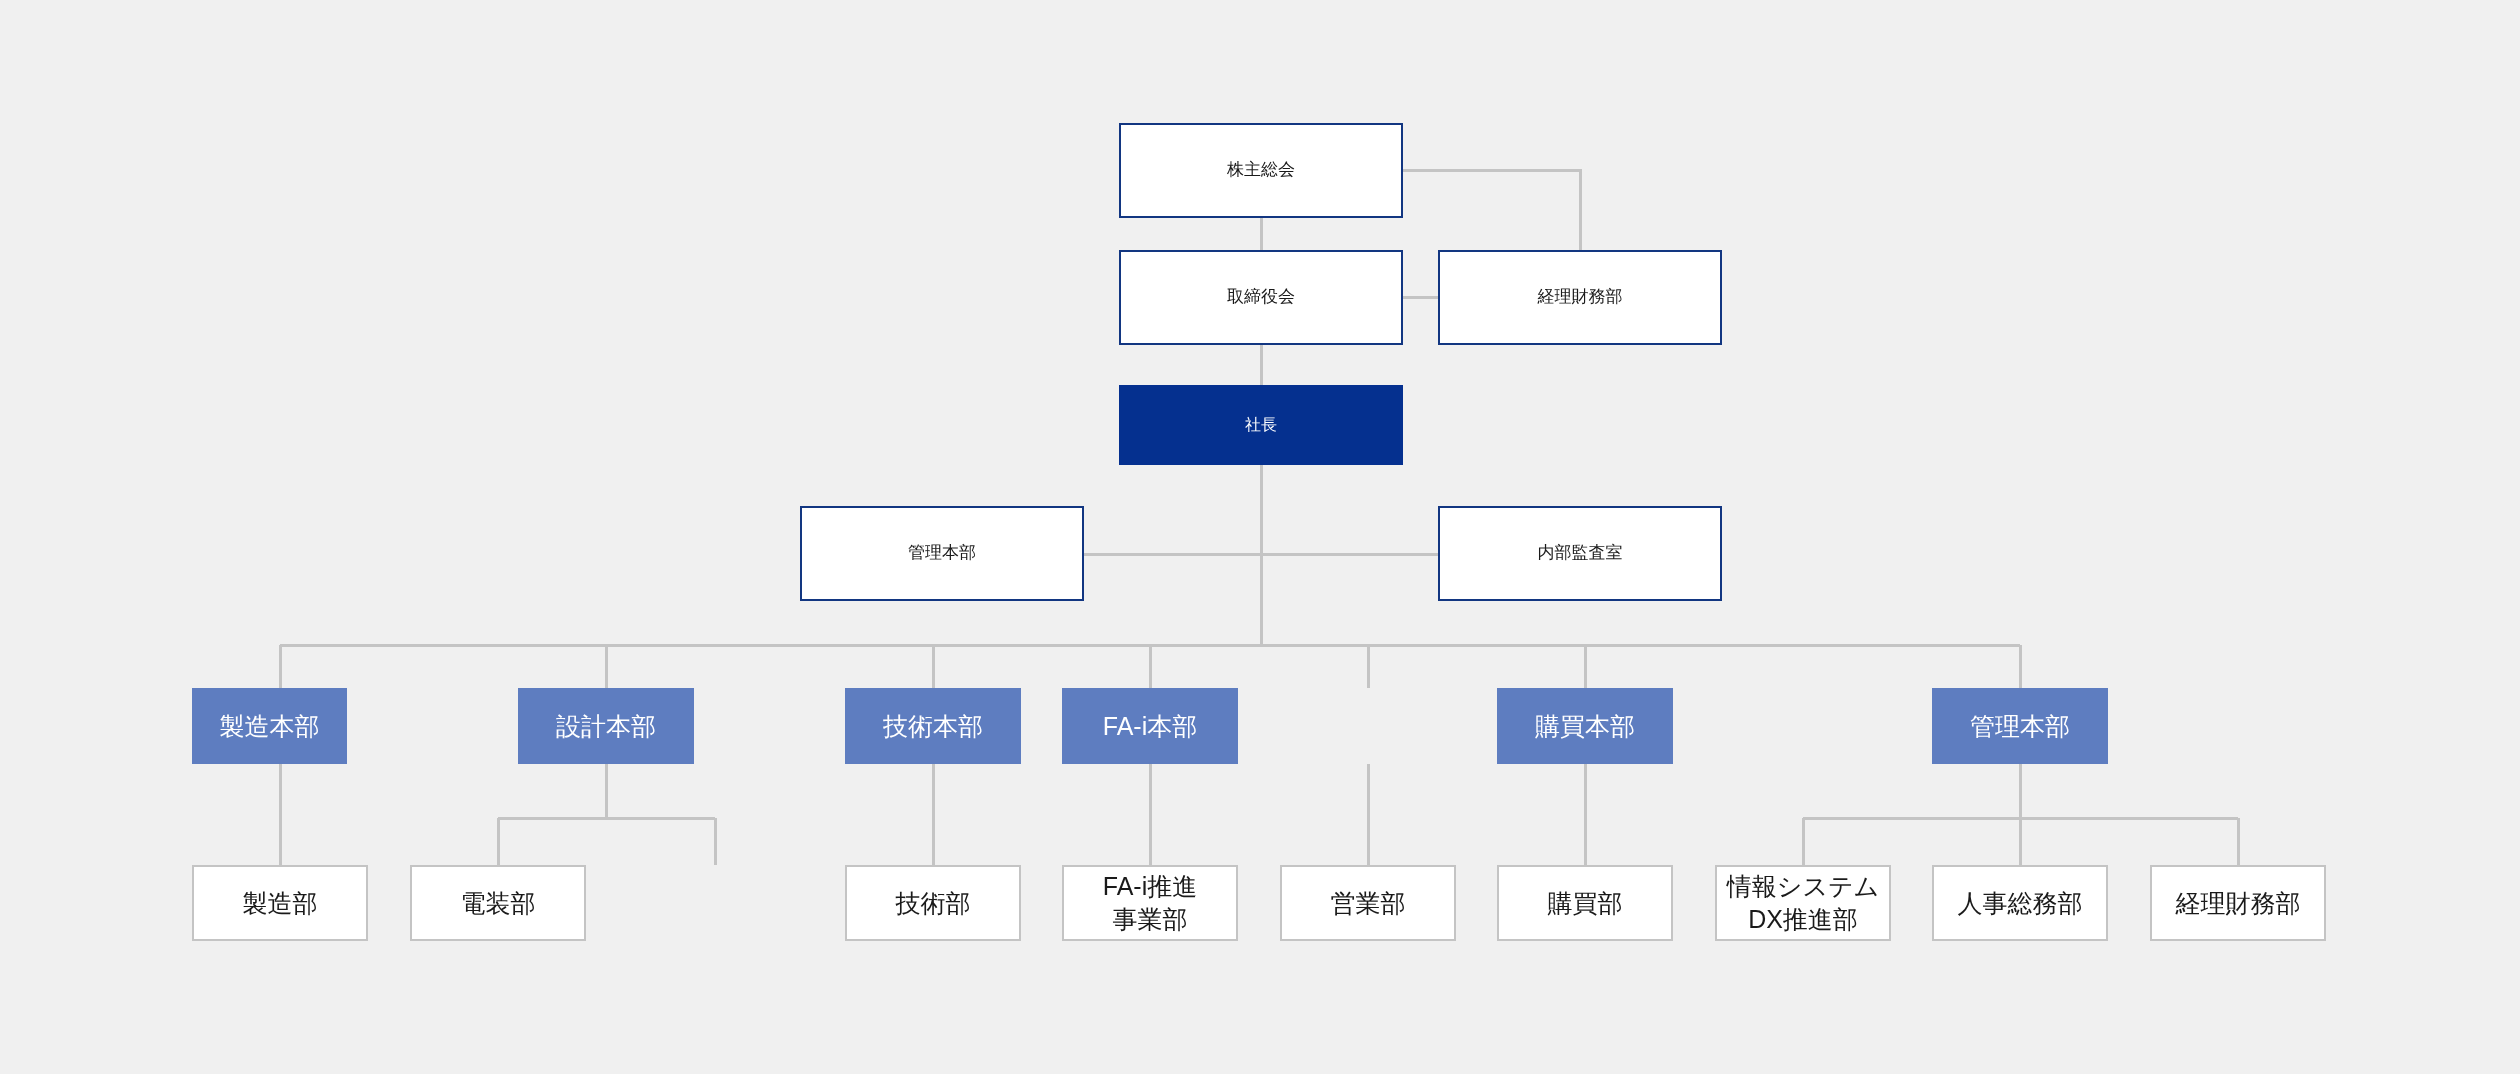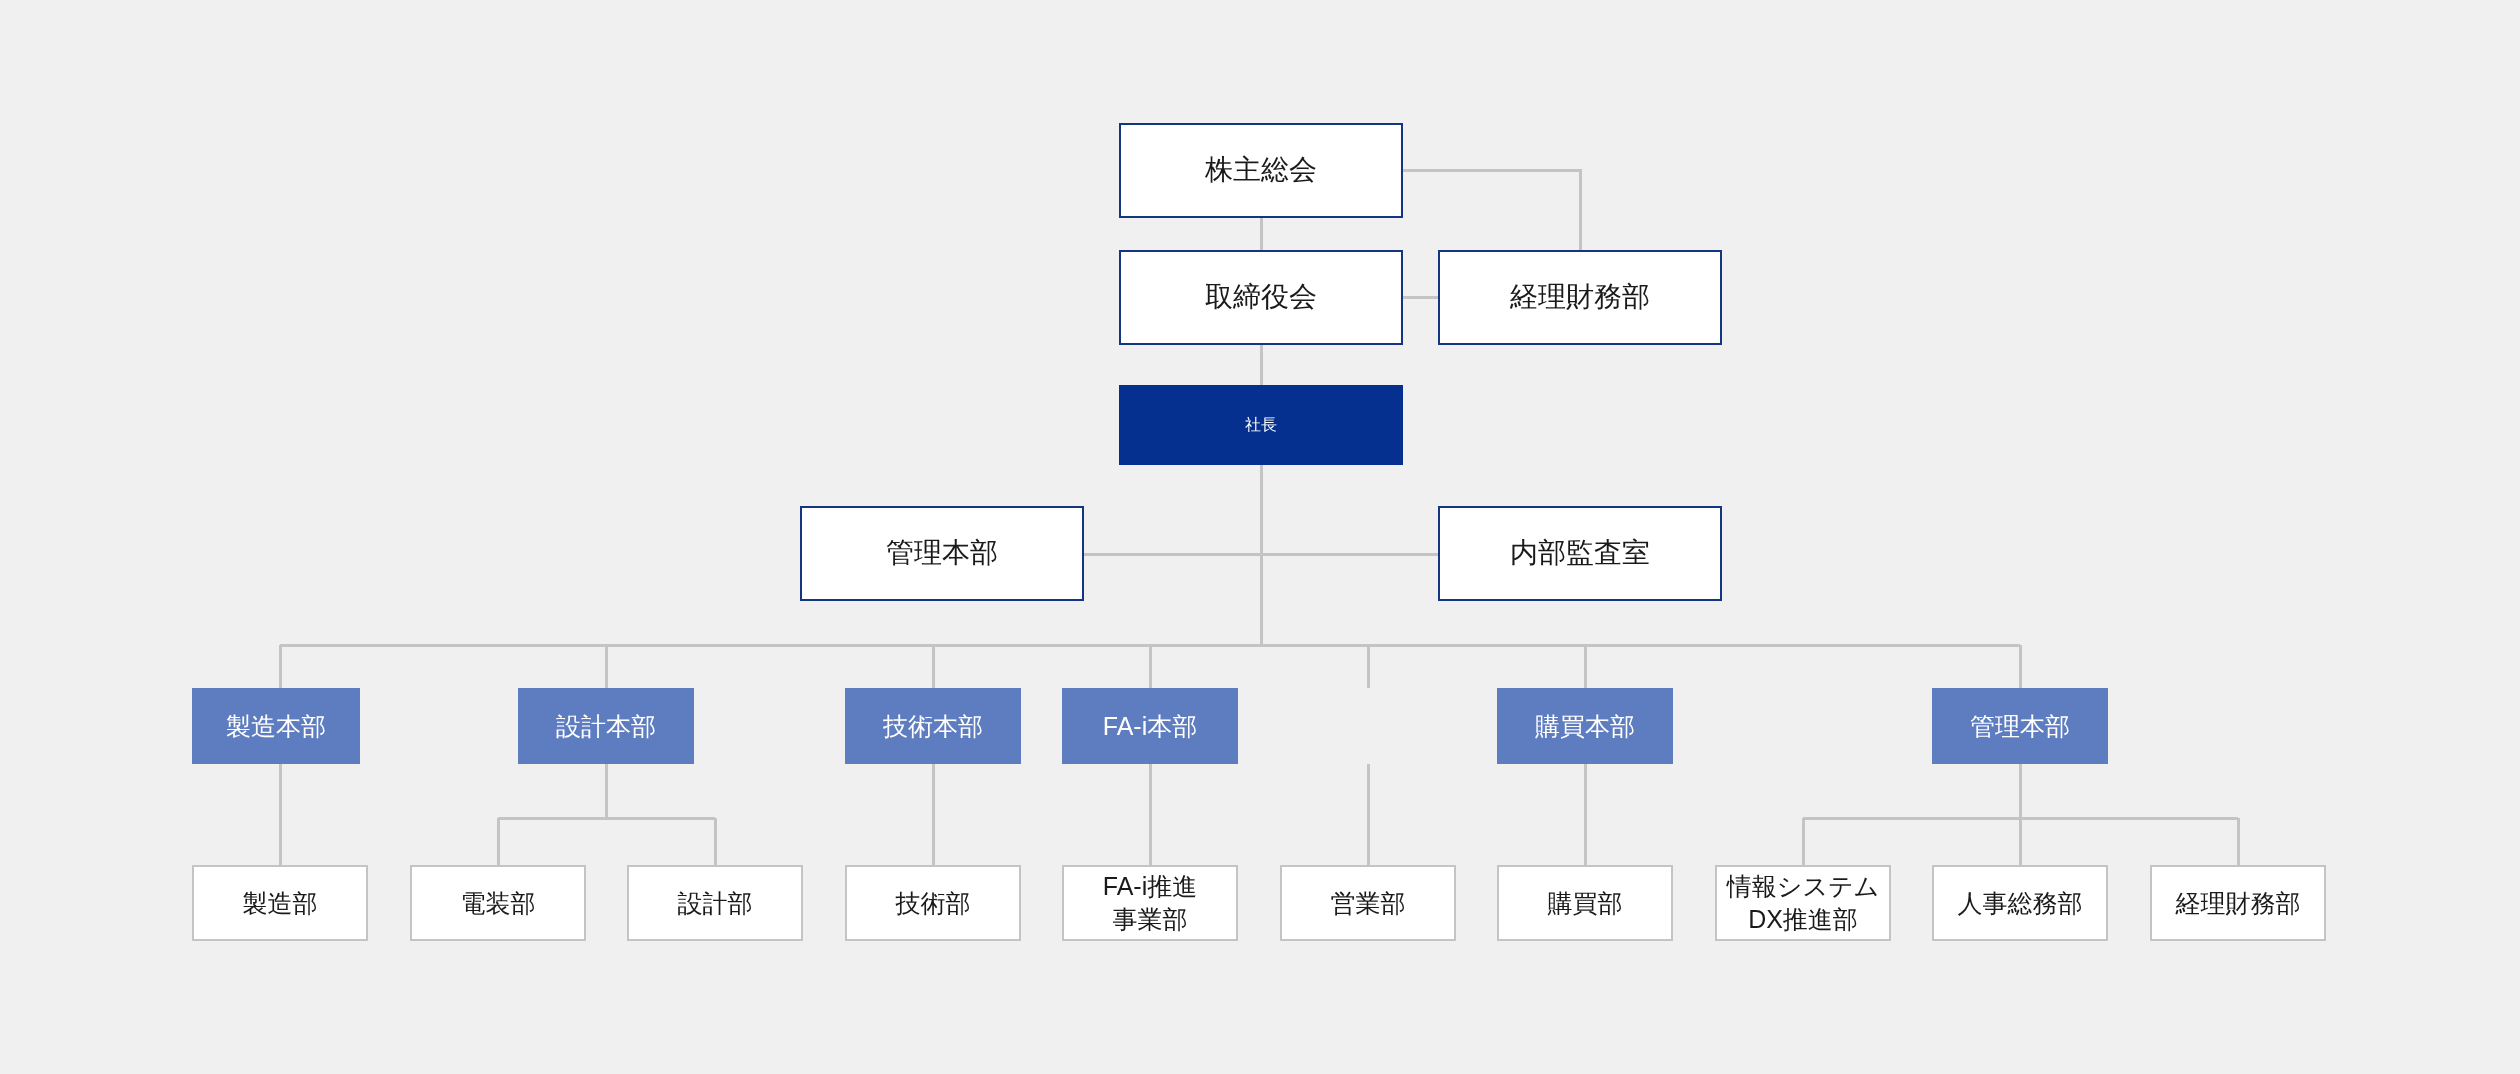--- a/index.html
+++ b/index.html
@@ -35,21 +35,21 @@
     justify-content: center;
     text-align: center;
     line-height: 1.32;
     white-space: pre-line;
   }
   
   .n-gov {
     background: #ffffff;
     border: 2px solid #123681;
     color: #1a1a1a;
-    font-size: 28px;
+    font-size: 17px;
   }
   
   .n-pres {
     background: #05308f;
     border: 2px solid #05308f;
     color: #ffffff;
     font-size: 16px;
   }
   
   .n-div {
@@ -124,38 +124,37 @@
   <div class="node n-gov" style="left: 1119px; top: 250px; width: 284px; height: 95px;">取締役会</div>
 
   <div class="node n-gov" style="left: 1438px; top: 250px; width: 284px; height: 95px;">経理財務部</div>
 
   <div class="node n-pres" style="left: 1119px; top: 385px; width: 284px; height: 80px;">社長</div>
 
   <div class="node n-gov" style="left: 800px; top: 506px; width: 284px; height: 95px;">管理本部</div>
 
   <div class="node n-gov" style="left: 1438px; top: 506px; width: 284px; height: 95px;">内部監査室</div>
 
-  <div class="node n-div" style="left: 192px; top: 688px; width: 168px; height: 76px;">製造本部</div>
+  <div class="node n-div" style="left: 192px; top: 688px; width: 155px; height: 76px;">製造本部</div>
 
   <div class="node n-div" style="left: 518px; top: 688px; width: 176px; height: 76px;">設計本部</div>
 
   <div class="node n-div" style="left: 845px; top: 688px; width: 176px; height: 76px;">技術本部</div>
 
   <div class="node n-div" style="left: 1062px; top: 688px; width: 176px; height: 76px;">FA-i本部</div>
 
 
   <div class="node n-div" style="left: 1497px; top: 688px; width: 176px; height: 76px;">購買本部</div>
 
   <div class="node n-dept" style="left: 192px; top: 865px; width: 176px; height: 76px;">製造部</div>
 
   <div class="node n-div" style="left: 1932px; top: 688px; width: 176px; height: 76px;">管理本部</div>
 
   <div class="node n-dept" style="left: 410px; top: 865px; width: 176px; height: 76px;">電装部</div>
 
-  <div class="node n-dept" style="left: 627px; top: 865px; width: 176px; height: 76px;">設計部</div>
 
   <div class="node n-dept" style="left: 845px; top: 865px; width: 176px; height: 76px;">技術部</div>
 
   <div class="node n-dept" style="left: 1062px; top: 865px; width: 176px; height: 76px;">FA-i推進
 事業部</div>
 
   <div class="node n-dept" style="left: 1280px; top: 865px; width: 176px; height: 76px; text-align: right;">営業部</div>
 
   <div class="node n-dept" style="left: 1497px; top: 865px; width: 176px; height: 76px;">購買部</div>
 

